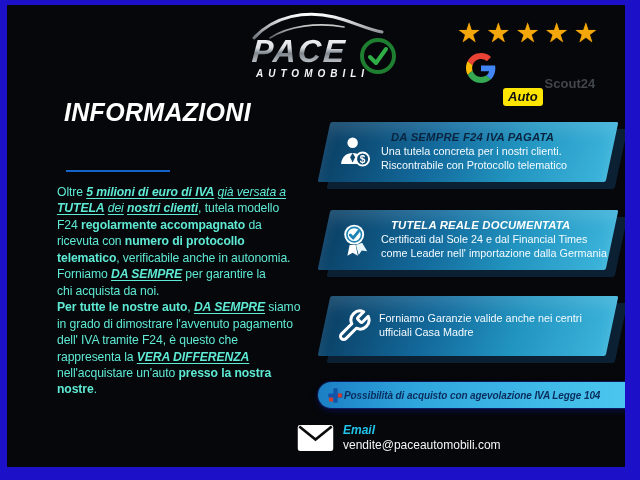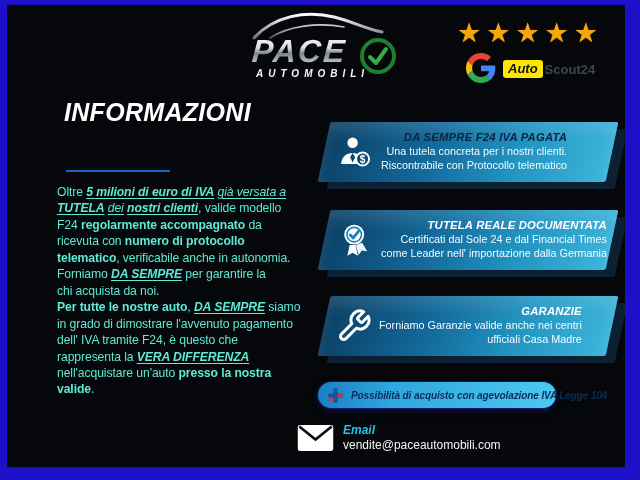--- a/index.html
+++ b/index.html
@@ -20,21 +20,21 @@
   .automobili { position:absolute; left:256px; top:68px; color:#f4f5f6; font-size:10px; font-weight:700;
     font-style:italic; letter-spacing:5px; }
   .check-badge { position:absolute; left:360px; top:38px; width:36px; height:36px; border-radius:50%;
     border:4px solid #1f7f30; display:flex; align-items:center; justify-content:center; }
 
   .stars { position:absolute; left:457px; top:17px; font-size:27px; letter-spacing:5px; color:#f3a70b;
     text-shadow:0 0 1px #b97400; }
   .google-g { position:absolute; left:466px; top:53px; }
   .autoscout { position:absolute; left:503px; top:60px; display:flex; align-items:center; }
   .as-auto { background:#ffe600; color:#111; font-weight:800; font-style:italic; font-size:13px;
-    padding:1px 5px 2px 5px; border-radius:3px; }
+    padding:1px 5px 2px 5px; border-radius:3px;margin-top:28px; }
   .as-scout { color:#41454c; font-weight:700; font-size:13px; margin-left:2px; }
 
   
   .heading { position:absolute; left:64px; top:102px; color:#ffffff; font-size:25px; line-height:21.5px;
     font-weight:900; font-style:italic; letter-spacing:0.3px; }
   .heading-underline { position:absolute; left:66px; top:170px; width:104px; height:2px; background:#1463c8; }
 
   .body-text { position:absolute; left:57px; top:184px; width:272px; color:#5eead4;
     font-size:12.2px; line-height:16.45px; letter-spacing:-0.1px; }
   .body-text .line { white-space:nowrap; }
@@ -44,31 +44,31 @@
 
   
   .banner { position:absolute; left:324px; width:288px; height:60px; }
   .banner-shadow { position:absolute; inset:0; transform:translate(9px,7px) skewX(-12deg);
     background:#0c2033; border-radius:2px; }
   .banner-bg { position:absolute; inset:0; transform:skewX(-12deg); border-radius:2px;
     background:linear-gradient(100deg,#0a3e63 0%,#136a9c 38%,#2295c1 68%,#3db5dc 100%);
     box-shadow:inset 0 10px 14px rgba(255,255,255,0.12); }
   .banner-content { position:absolute; inset:0; display:flex; align-items:center; padding-left:12px; gap:7px; }
   .banner-icon { flex:0 0 auto; display:flex; }
-  .banner-text { display:flex; flex-direction:column;align-items:flex-end; }
+  .banner-text { display:flex; flex-direction:column; }
   .banner-title { font-size:11.3px; font-weight:800; font-style:italic; letter-spacing:0.2px;
     color:#ffffff; padding-left:10px; margin-bottom:2px; }
   .banner-title.t-navy { color:#0a2440; }
   .banner-line { font-size:10.8px; line-height:13.8px; color:#f4fbff; white-space:nowrap; }
   .b1 { top:122px; } .b2 { top:210px; } .b3 { top:296px; }
 
   
-  .pill { position:absolute; left:318px; top:382px; width:238px; height:26px; border-radius:14px;
+  .pill { position:absolute; left:318px; top:382px; width:323px; height:26px; border-radius:14px;
     background:linear-gradient(90deg,#1b7fc4 0%,#2fa6dd 30%,#4cc9f0 100%);
-    display:flex; align-items:center; padding:0 8px 0 9px; gap:7px;
+    display:flex; align-items:center; padding:0 8px 0 9px; 
     box-shadow:0 0 0 1px rgba(20,40,140,0.55), 0 3px 6px rgba(10,20,120,0.5); }
   .pill-label { font-size:10px; font-weight:800; font-style:italic; color:#0a2c5c; letter-spacing:-0.1px;
     white-space:nowrap; }
 
   
   .contact { position:absolute; left:254px; top:423px; display:flex; gap:9px;margin-left:43px; }
   .contact-texts { display:flex; flex-direction:column; justify-content:center; }
   .contact-label { color:#22c3ea; font-size:12px; font-weight:800; font-style:italic; }
   .contact-address { color:#f5f5f5; font-size:12px; margin-top:1px; }
 </style>
@@ -107,32 +107,32 @@
     <span class="as-scout">Scout24</span>
   </div>
 
   <div class="heading">
     <div>INFORMAZIONI</div>
   </div>
   <div class="heading-underline"></div>
 
   <div class="body-text">
       <div class="line"><span>Oltre </span><span class="b i u">5 milioni di euro di IVA</span><span> </span><span class="i u">già versata a</span></div>
-      <div class="line"><span class="b i u">TUTELA</span><span> </span><span class="i u">dei</span><span> </span><span class="b i u">nostri clienti</span><span>, valide modello</span></div>
+      <div class="line"><span class="b i u">TUTELA</span><span> </span><span class="i u">dei</span><span> </span><span class="b i u">nostri clienti</span><span>, tutela modello</span></div>
       <div class="line"><span>F24 </span><span class="b">regolarmente accompagnato</span><span> da</span></div>
       <div class="line"><span>ricevuta con </span><span class="b">numero di protocollo</span></div>
       <div class="line"><span class="b">telematico</span><span>, verificabile anche in autonomia.</span></div>
       <div class="line"><span>Forniamo </span><span class="b i u">DA SEMPRE</span><span> per garantire la</span></div>
       <div class="line"><span>chi acquista da noi.</span></div>
       <div class="line"><span class="b">Per tutte le nostre auto</span><span>, </span><span class="b i u">DA SEMPRE</span><span> siamo</span></div>
       <div class="line"><span>in grado di dimostrare l'avvenuto pagamento</span></div>
       <div class="line"><span>dell' IVA tramite F24, è questo che</span></div>
       <div class="line"><span>rappresenta la </span><span class="b i u">VERA DIFFERENZA</span></div>
       <div class="line"><span>nell'acquistare un'auto </span><span class="b">presso la nostra</span></div>
-      <div class="line"><span class="b">valide</span><span>.</span></div>
+      <div class="line"><span class="b">nostre</span><span>.</span></div>
     </div>
 
   <section class="banner b1">
     <div class="banner-shadow"></div>
     <div class="banner-bg"></div>
     <div class="banner-content">
       <span class="banner-icon">
         <svg width="38" height="38" viewBox="0 0 24 24">
           <circle cx="10.5" cy="6.2" r="3.3" fill="#fff"></circle>
           <path d="M3.2 19.5c.5-4.4 3.3-6.8 7.3-6.8s6.8 2.4 7.3 6.8z" fill="#fff"></path>
@@ -173,21 +173,20 @@
   <section class="banner b3">
     <div class="banner-shadow"></div>
     <div class="banner-bg"></div>
     <div class="banner-content">
       <span class="banner-icon">
         <svg width="36" height="36" viewBox="0 0 24 24">
           <path d="M14.7 6.3a1 1 0 0 0 0 1.4l1.6 1.6a1 1 0 0 0 1.4 0l3.77-3.77a6 6 0 0 1-7.94 7.94l-6.91 6.91a2.12 2.12 0 0 1-3-3l6.91-6.91a6 6 0 0 1 7.94-7.94l-3.76 3.76z" fill="none" stroke="#fff" stroke-width="2" stroke-linecap="round" stroke-linejoin="round"></path>
         </svg>
       </span>
       <div class="banner-text">
-        <div class="banner-title">GARANZIE</div>
         <div class="banner-line">Forniamo Garanzie valide anche nei centri</div>
         <div class="banner-line">ufficiali Casa Madre</div>
       </div>
     </div>
   </section>
 
   <div class="pill">
     <span style="display:flex;">
       <svg width="17" height="17" viewBox="0 0 20 20">
         <rect x="7.5" y="1.5" width="5" height="17" rx="1" fill="#1254a8"></rect>

